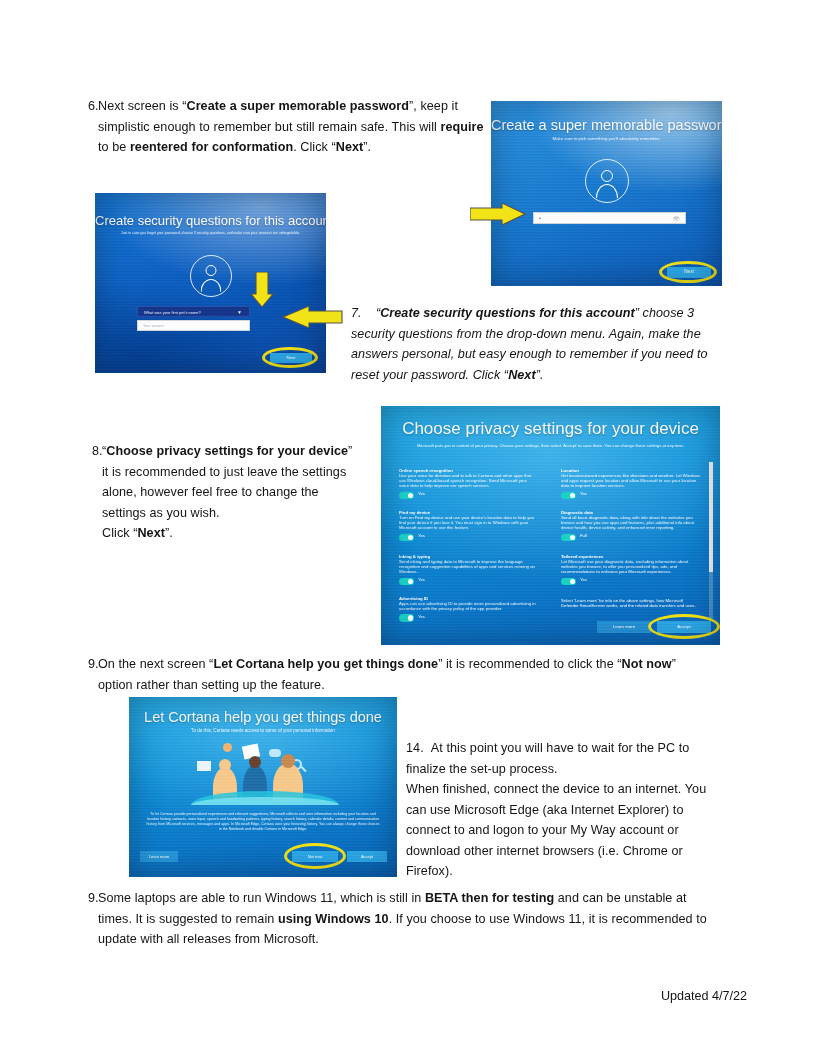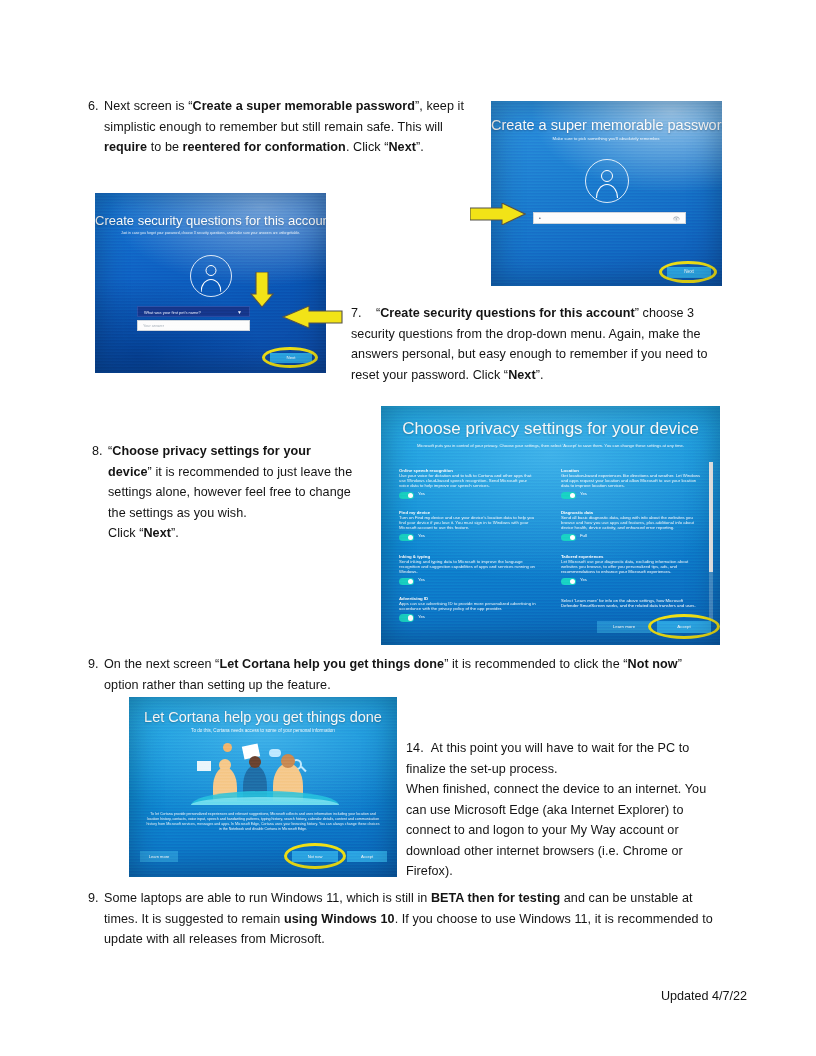--- a/index.html
+++ b/index.html
@@ -22,21 +22,21 @@
     color: #141414;
     letter-spacing: 0.005em;
   }
   .para .num {
     position: absolute;
     left: 0; top: 0;
     width: 26px;
     text-align: left;
   }
   .para .body { display: block; }
-  .para.hang .body { margin-left: 16px; }
+  .para.hang .body { margin-left: 10px; }
   b { font-weight: 700; }
 
   
   .shot {
     position: absolute;
     overflow: hidden;
     background: #0a64c8;
   }
 
   
@@ -252,21 +252,21 @@
       <polygon points="6,0 18,0 18,22 23,22 12,35 1,22 6,22" fill="#f2e317" stroke="#55524a" stroke-width="1.1"></polygon>
     </svg>
   </div>
 
   <div class="arrow" style="left:281px; top:305px; width:62px; height:24px;">
     <svg width="62" height="24" viewBox="0 0 62 24">
       <polygon points="61,6 28,6 28,1 2,12 28,23 28,18 61,18" fill="#f2e317" stroke="#55524a" stroke-width="1.1"></polygon>
     </svg>
   </div>
 
-  <div class="para" style="left:351px; top:303px; width:366px;">
+  <div class="para" style="left:351px; top:303px; width:366px;font-style:italic;">
     <span class="body">
       <span>7.</span><span>&nbsp;&nbsp;&nbsp;&nbsp;“<b>Create security questions for this account</b>” choose 3 security questions from the drop-down menu. Again, make the answers personal, but easy enough to remember if you need to reset your password. Click “<b>Next</b>”.</span>
     </span>
   </div>
 
   <div class="para hang" style="left:92px; top:441px; width:265px;">
     <span class="num">8.</span>
     <span class="body">“<b>Choose privacy settings for your device</b>” it is recommended to just leave the settings alone, however feel free to change the settings as you wish.<br>Click “<b>Next</b>”.</span>
   </div>
 

